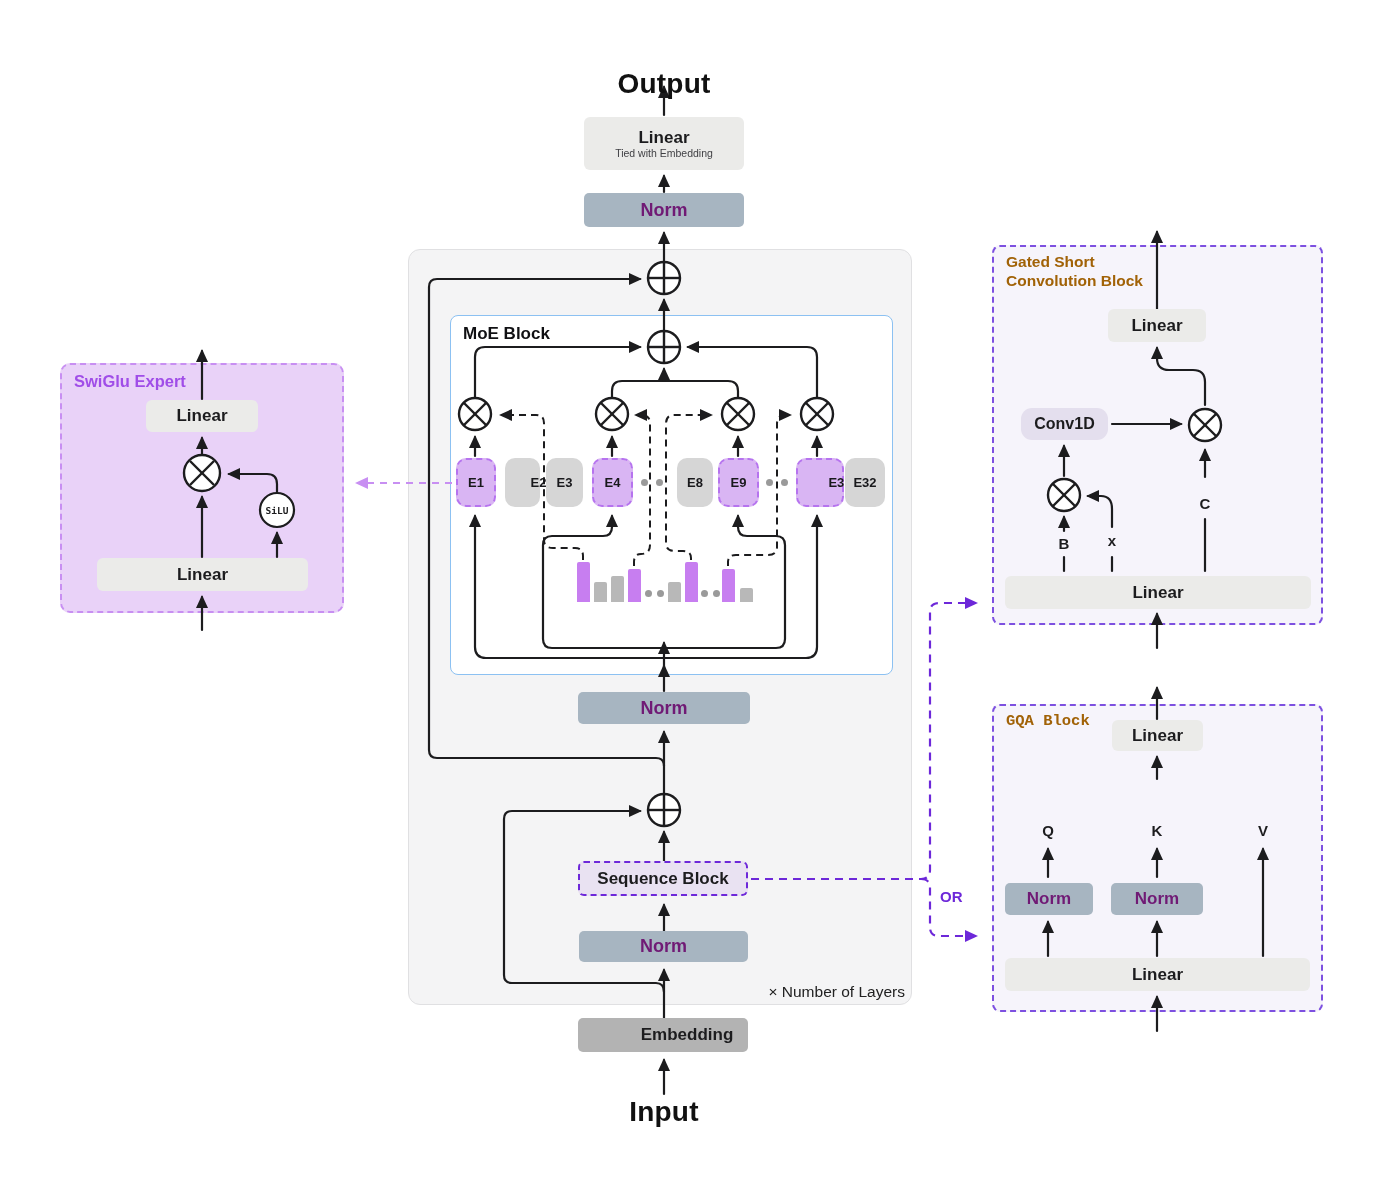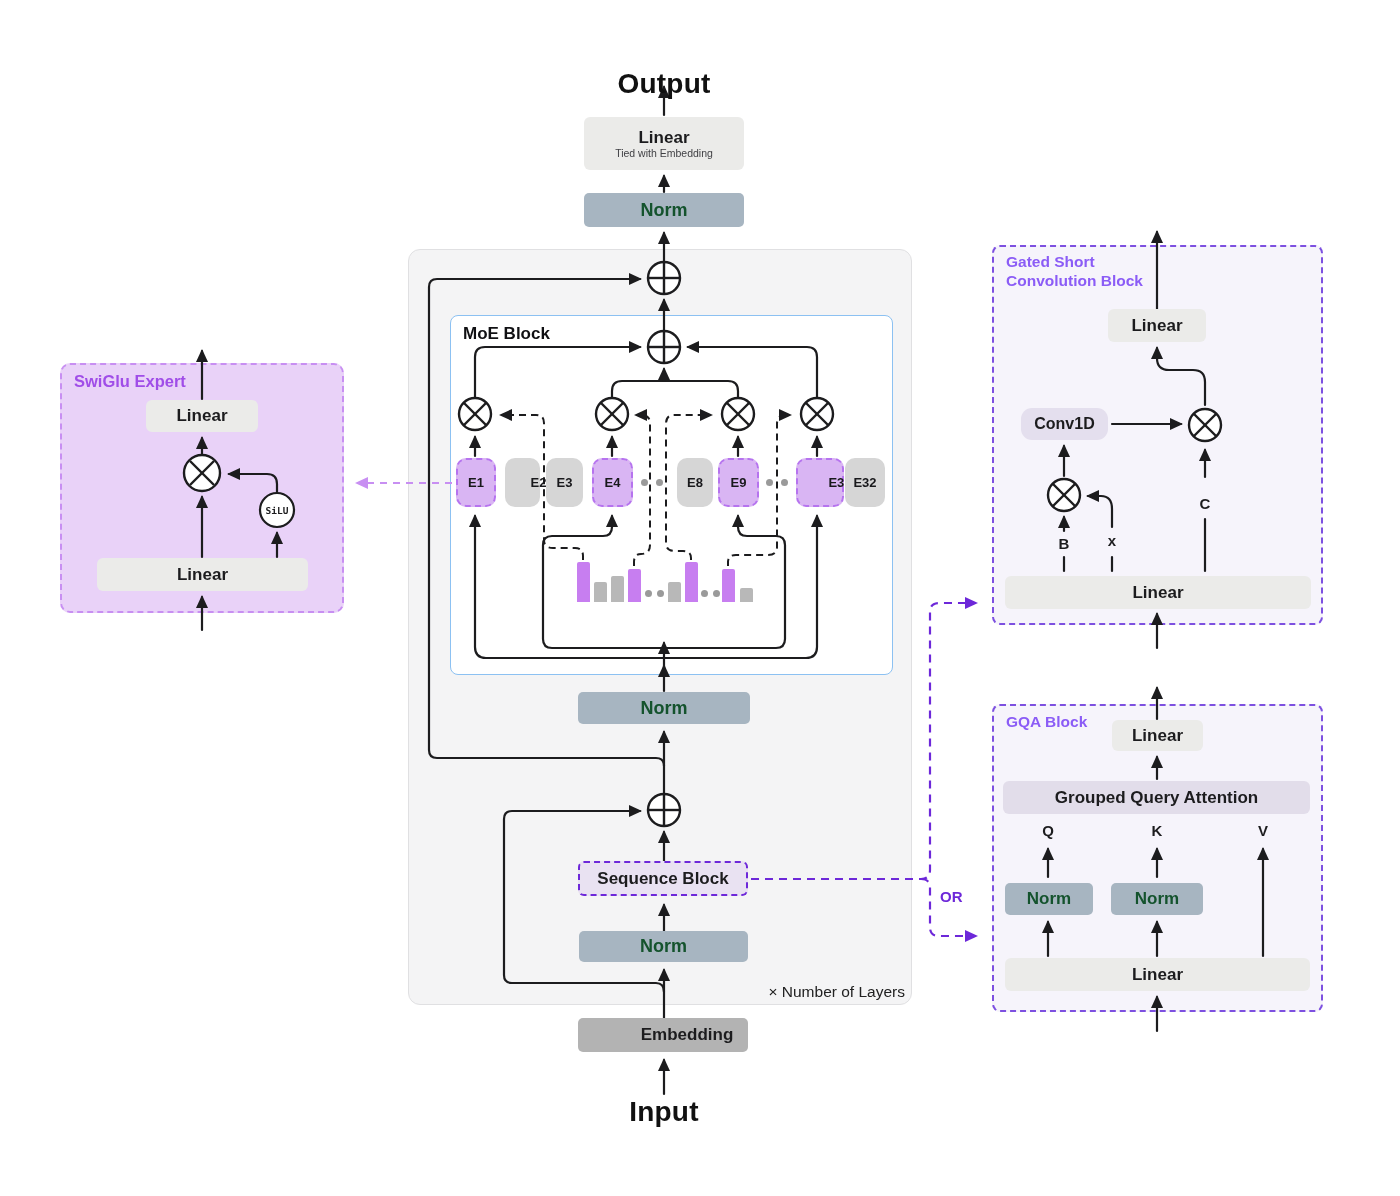--- a/index.html
+++ b/index.html
@@ -4,41 +4,41 @@
 <style>
   html,body{margin:0;padding:0;background:#ffffff;}
   #canvas{position:relative;width:1400px;height:1196px;background:#ffffff;
           font-family:"Liberation Sans",sans-serif;overflow:hidden;}
   .panel{position:absolute;z-index:1;box-sizing:border-box;}
   #svg-layer{position:absolute;left:0;top:0;z-index:2;pointer-events:none;}
   .box{position:absolute;z-index:3;box-sizing:border-box;display:flex;align-items:center;
        justify-content:center;font-weight:bold;color:#1c1c1e;border-radius:6px;}
   .lbl{position:absolute;z-index:3;font-weight:bold;color:#1c1c1e;}
   .linear{background:#ebebe9;font-size:17px;text-align:right;}
-  .norm{background:#a7b5c1;font-size:18px;color:#14532d;border-radius:5px;}
+  .norm{background:#a7b5c1;font-size:18px;color:#701a75;border-radius:5px;}
   .embedding{background:#b3b3b3;font-size:17px;border-radius:5px;}
   .bigtitle{font-size:28px;letter-spacing:.2px;text-align:center;color:#111;}
   .stack2{display:flex;flex-direction:column;align-items:center;justify-content:center;line-height:1.15;}
   .sub{font-size:10.5px;font-weight:500;color:#3f3f43;}
   .outer-box{background:#f4f4f5;border:1.5px solid #e0e0e2;border-radius:12px;}
   .moe-box{background:#ffffff;border:1.5px solid #8cc1f2;border-radius:8px;}
   .moe-title{font-size:17px;color:#101013;}
   .expert{position:absolute;z-index:3;top:458px;height:49px;box-sizing:border-box;background:#d6d6d6;
           border-radius:10px;display:flex;align-items:center;justify-content:center;
           font-weight:bold;font-size:13px;color:#19191c;}
   .expert.sel{background:#d9b5f3;border:2.5px dashed #b673ef;}
   .router{background:#c77ef0;font-size:18px;color:#101013;border-radius:4px;}
   .bar{position:absolute;z-index:3;width:13px;border-radius:2px 2px 0 0;}
   .bar.purple{background:#c77ef0;}
   .bar.gray{background:#b8b8b8;}
   .dot{position:absolute;z-index:3;width:7px;height:7px;border-radius:50%;background:#9a9a9a;}
   .seq{background:#e9e2f2;border:2.5px dashed #6d28d9;font-size:17px;border-radius:6px;}
   .note{font-size:15.5px;font-weight:400;color:#222;text-align:right;}
   .violet-panel{background:#f6f4fb;border:2px dashed #7d50e0;border-radius:8px;}
-  .violet-title{font-size:15.5px;line-height:1.25;color:#8b5cf6;}
+  .violet-title{font-size:15.5px;line-height:1.25;color:#a16207;}
   .swiglu-panel{background:#e9d2f8;border:2px dashed #c88ff2;border-radius:10px;}
   .swiglu-title{font-size:16.5px;color:#a04de8;}
   .conv{background:#e4dfee;font-size:16px;border-radius:11px;}
   .gqa-att{background:#e2ddea;font-size:17px;border-radius:6px;}
   .tiny{font-size:15px;text-align:center;}
   .or{font-size:15px;font-weight:600;color:#6d28d9;}
 </style>
 </head>
 <body>
 
@@ -253,23 +253,22 @@
     <div>Gated Short</div>
     <div>Convolution Block</div>
   </div>
   <div class="box linear" style="left:1108px;top:309px;width:98px;height:33px;">Linear</div>
   <div class="box conv" style="left:1021px;top:408px;width:87px;height:32px;">Conv1D</div>
   <div class="lbl tiny" style="left:1049px;top:535px;width:30px;">B</div>
   <div class="lbl tiny" style="left:1097px;top:532px;width:30px;">x</div>
   <div class="lbl tiny" style="left:1190px;top:495px;width:30px;">C</div>
   <div class="box linear" style="left:1005px;top:576px;width:306px;height:33px;">Linear</div>
 
-  <div class="lbl violet-title" style="left:1006px;top:712px;">GQA Block</div>
+  <div class="lbl violet-title" style="left:1006px;top:712px;font-family:Liberation Mono, monospace;">GQA Block</div>
   <div class="box linear" style="left:1112px;top:720px;width:91px;height:31px;">Linear</div>
-  <div class="box gqa-att" style="left:1003px;top:781px;width:307px;height:33px;">Grouped Query Attention</div>
   <div class="lbl tiny" style="left:1033px;top:822px;width:30px;">Q</div>
   <div class="lbl tiny" style="left:1142px;top:822px;width:30px;">K</div>
   <div class="lbl tiny" style="left:1248px;top:822px;width:30px;">V</div>
   <div class="box norm" style="left:1005px;top:883px;width:88px;height:32px;font-size:17px;">Norm</div>
   <div class="box norm" style="left:1111px;top:883px;width:92px;height:32px;font-size:17px;">Norm</div>
   <div class="box linear" style="left:1005px;top:958px;width:305px;height:33px;">Linear</div>
 
 </div>
 
 </body></html>

